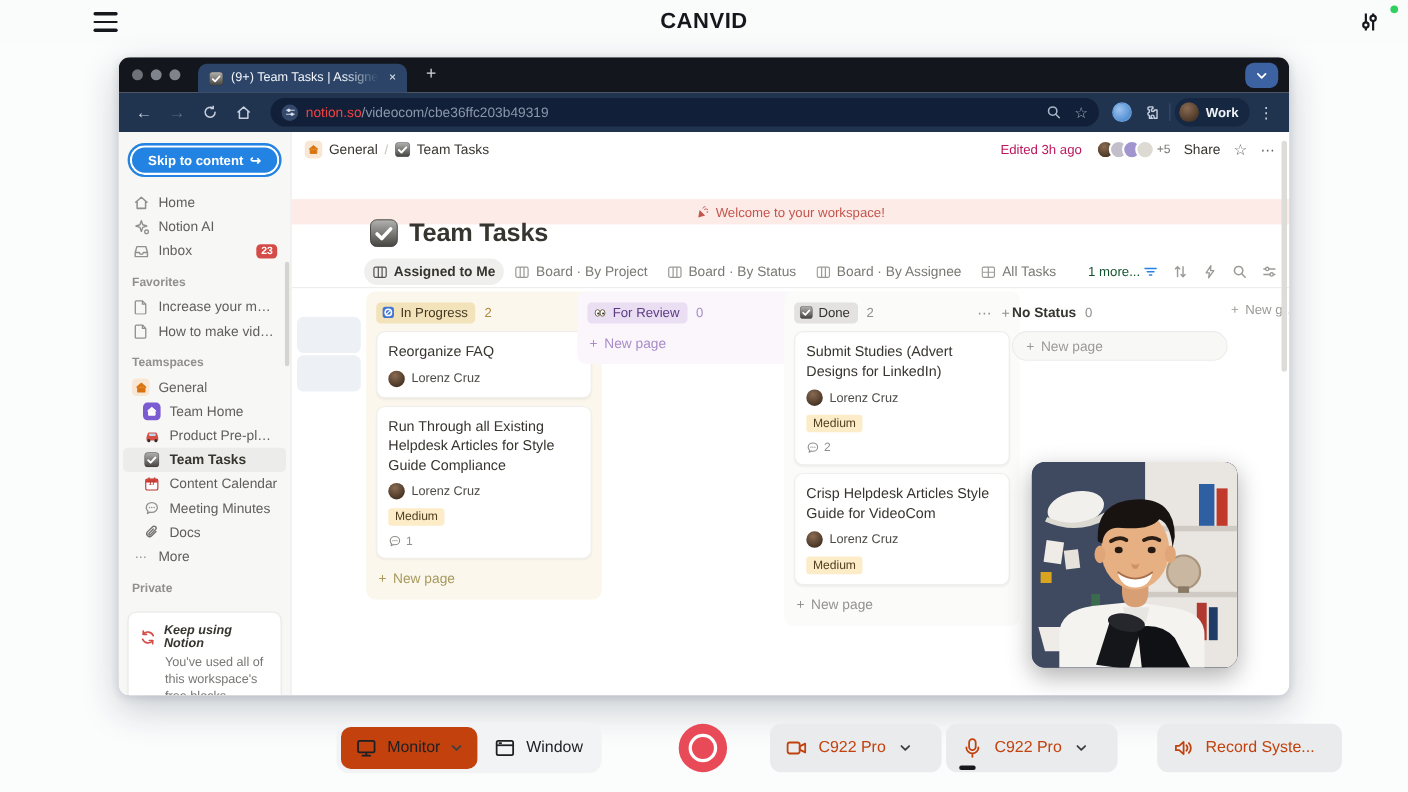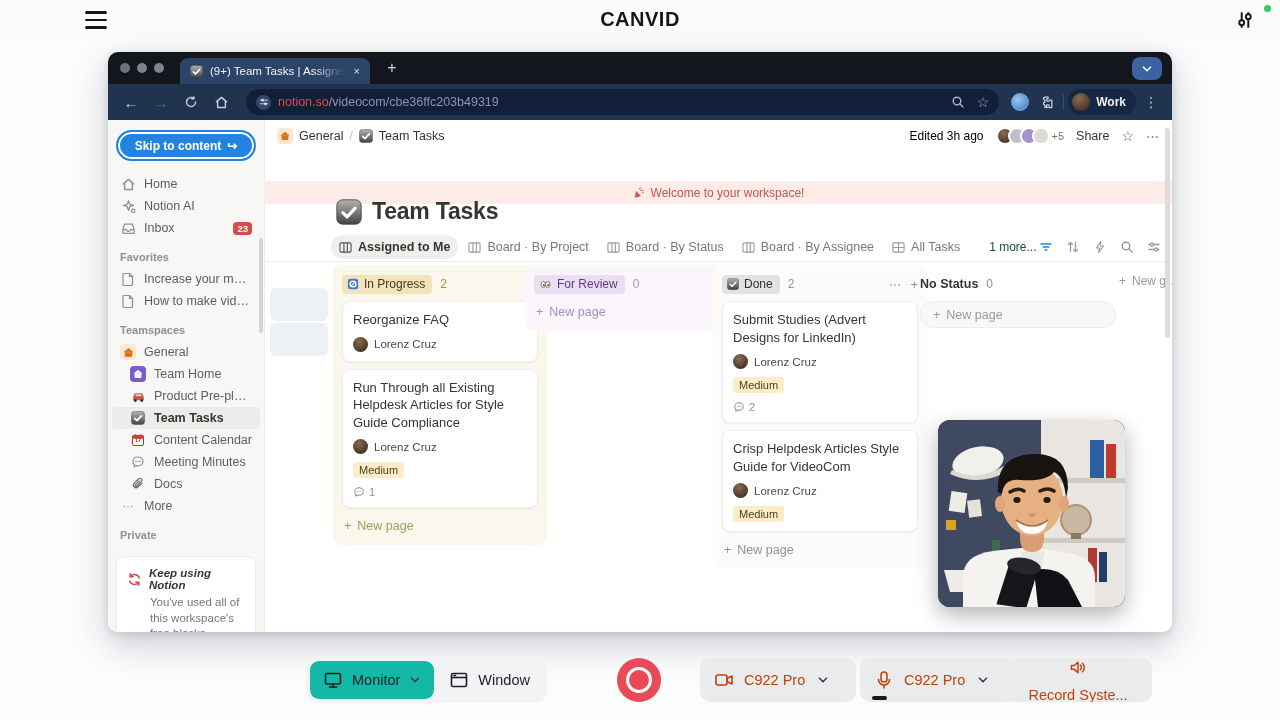--- a/index.html
+++ b/index.html
@@ -60,21 +60,21 @@
   .upsell .ttl { font-size:11.5px; font-weight:bold; color:#37352f; }
   .upsell .body { font-size:11.5px; color:#787774; line-height:1.35; margin:4px 0 8px 23px; }
   .side-thumb { position:absolute; right:1px; top:118px; width:4px; height:95px; border-radius:2px; background:#d6d4d0; }
 
   .nmain { position:relative; flex:1; overflow:hidden; }
   .crumbbar { position:absolute; left:0; top:0; right:0; height:32px; display:flex; align-items:center; padding:0 12px; gap:6px; }
   .crumb { display:flex; align-items:center; gap:6px; font-size:12.5px; color:#37352f; cursor:pointer; }
   .crumb-sep { color:#c6c4bf; font-size:12px; }
   .crumb-house { width:16px; height:16px; border-radius:4px; background:#f8e7d4; color:#d9730d; display:flex; align-items:center; justify-content:center; }
   .crumb-right { margin-left:auto; display:flex; align-items:center; gap:12px; }
-  .edited { font-size:12px; color:#000000; }
+  .edited { font-size:12px; color:#be185d; }
   .avstack { display:flex; align-items:center; }
   .avstack i { width:18px; height:18px; border-radius:50%; border:2px solid #fff; margin-left:-6px; }
   .avstack i:first-child { margin-left:0; }
   .av1{ background:radial-gradient(circle at 40% 30%, #8a6b52, #332418);} .av2{background:#c3bfca;} .av3{background:#a294cf;} .av4{background:#ddd9d3;}
   .plus5 { font-size:11px; color:#787774; margin-left:2px; }
   .share { font-size:12.5px; color:#37352f; cursor:pointer; }
   .hstar { font-size:14px; color:#5f5e5b; cursor:pointer; }
   .hdots { font-size:13px; color:#5f5e5b; letter-spacing:1px; cursor:pointer; }
   .banner { position:absolute; left:0; top:33px; right:0; height:23px; background:#fdebe8; display:flex; align-items:center; justify-content:center; gap:6px; font-size:12px; font-weight:500; color:#c4554d;margin-top:28px; }
 
@@ -125,29 +125,29 @@
   .newgroup { position:absolute; left:854px; top:12px; display:flex; gap:6px; font-size:12px; color:#9b9a97; white-space:nowrap; cursor:pointer; }
   .main-thumb { position:absolute; right:2px; top:8px; width:5px; height:210px; border-radius:3px; background:#dedcd8; }
 
   
   .webcam { position:absolute; left:938px; top:420px; width:187px; height:187px; border-radius:12px; overflow:hidden; box-shadow:0 8px 22px rgba(0,0,0,.3); background:#3f4960; }
 
   
   .rec-back { position:absolute; left:33px; top:666px; font-size:23px; color:#1c1f24; cursor:pointer; }
   .src-group { position:absolute; left:306px; top:657px; height:46px; background:#f1f3f4; border-radius:12px; display:flex; align-items:center; padding:4px; gap:2px; }
   .src-btn { display:flex; align-items:center; gap:9px; height:38px; padding:0 13px; border-radius:9px; font-size:14.5px; font-weight:500; color:#1c1f23; cursor:pointer; }
-  .src-btn.sel { background:#14b8a6; }
+  .src-btn.sel { background:#c2410c; }
   .src-btn .chev { color:#3c4043; }
   .record-btn { position:absolute; left:617px; top:658px; width:44px; height:44px; border-radius:50%; background:#e84b57; display:flex; align-items:center; justify-content:center; cursor:pointer; }
   .record-btn i { width:26px; height:26px; border-radius:50%; border:3.5px solid #fff; }
   .dev-pill { position:absolute; top:658px; height:44px; background:#e9ebed; border-radius:10px; display:flex; align-items:center; gap:10px; padding:0 14px; font-size:14.5px; font-weight:500; color:#c2410c; cursor:pointer; }
   .dev-pill .chev { margin-left:2px; color:#3c4043; }
   .pill-cam { left:700px; width:156px; }
   .pill-mic { left:860px; width:156px; }
-  .pill-spk { left:1004px; width:148px;flex-direction:column; }
+  .pill-spk { left:1052px; width:168px; }
   .mic-wrap { position:relative; }
   .mic-level { position:absolute; left:-2px; bottom:-10px; width:15px; height:4px; border-radius:2px; background:#17191c; }
   .truncate { white-space:nowrap; overflow:hidden; text-overflow:ellipsis; }
 </style>
 </head>
 <body>
 
 <svg width="0" height="0" style="position:absolute">
   <defs>
     <linearGradient id="gcheck" x1="0" y1="0" x2="0" y2="1">

